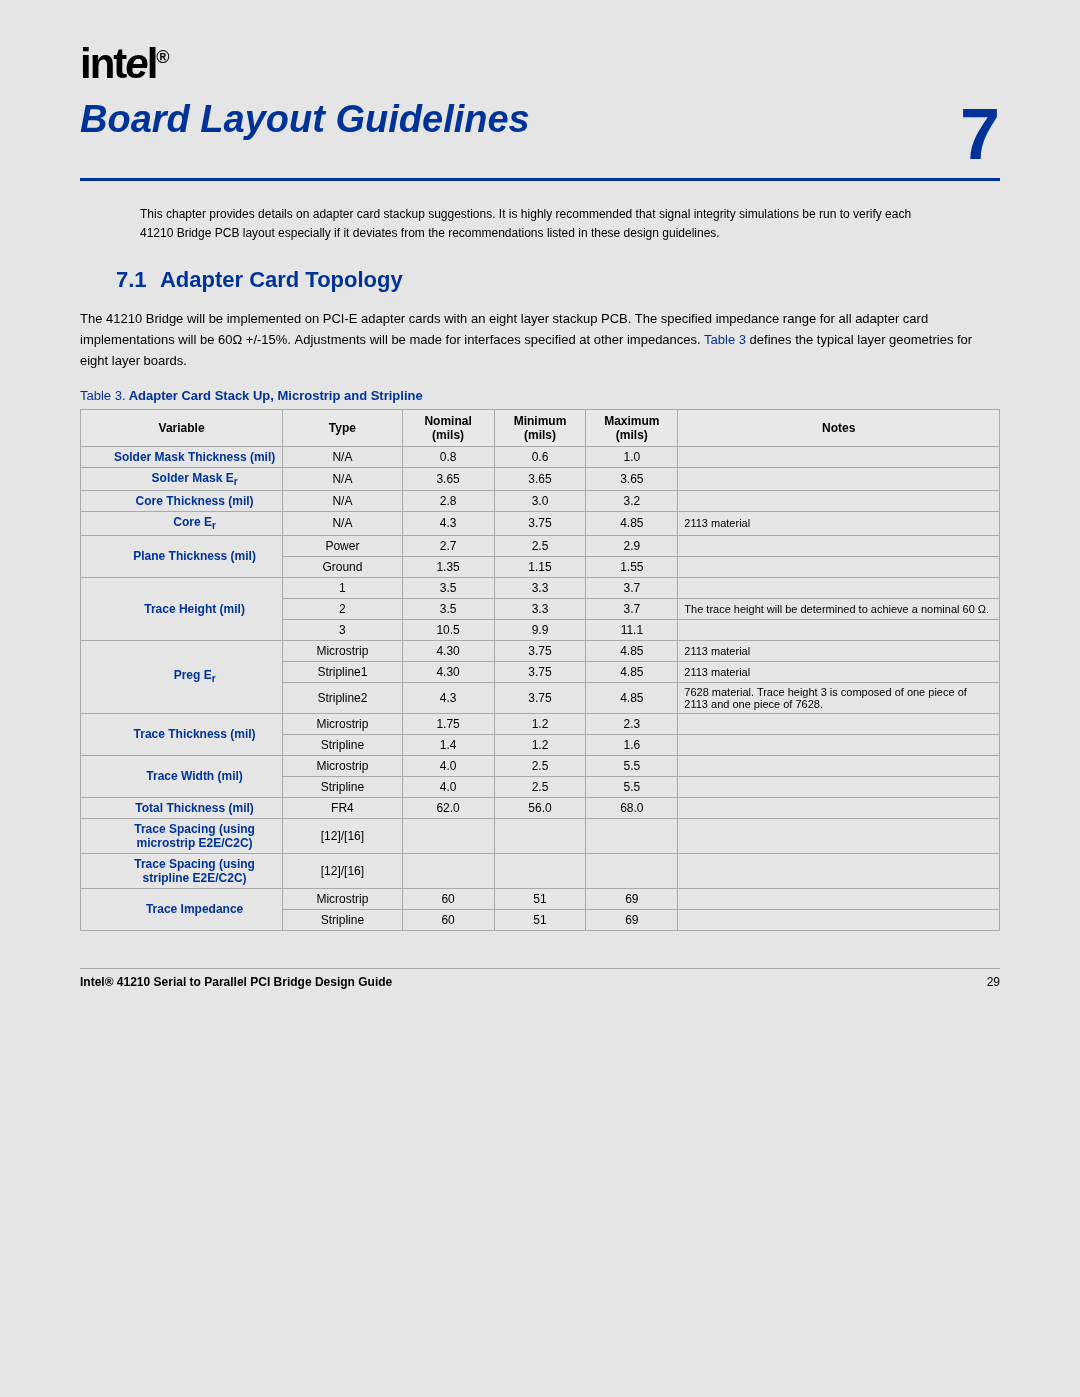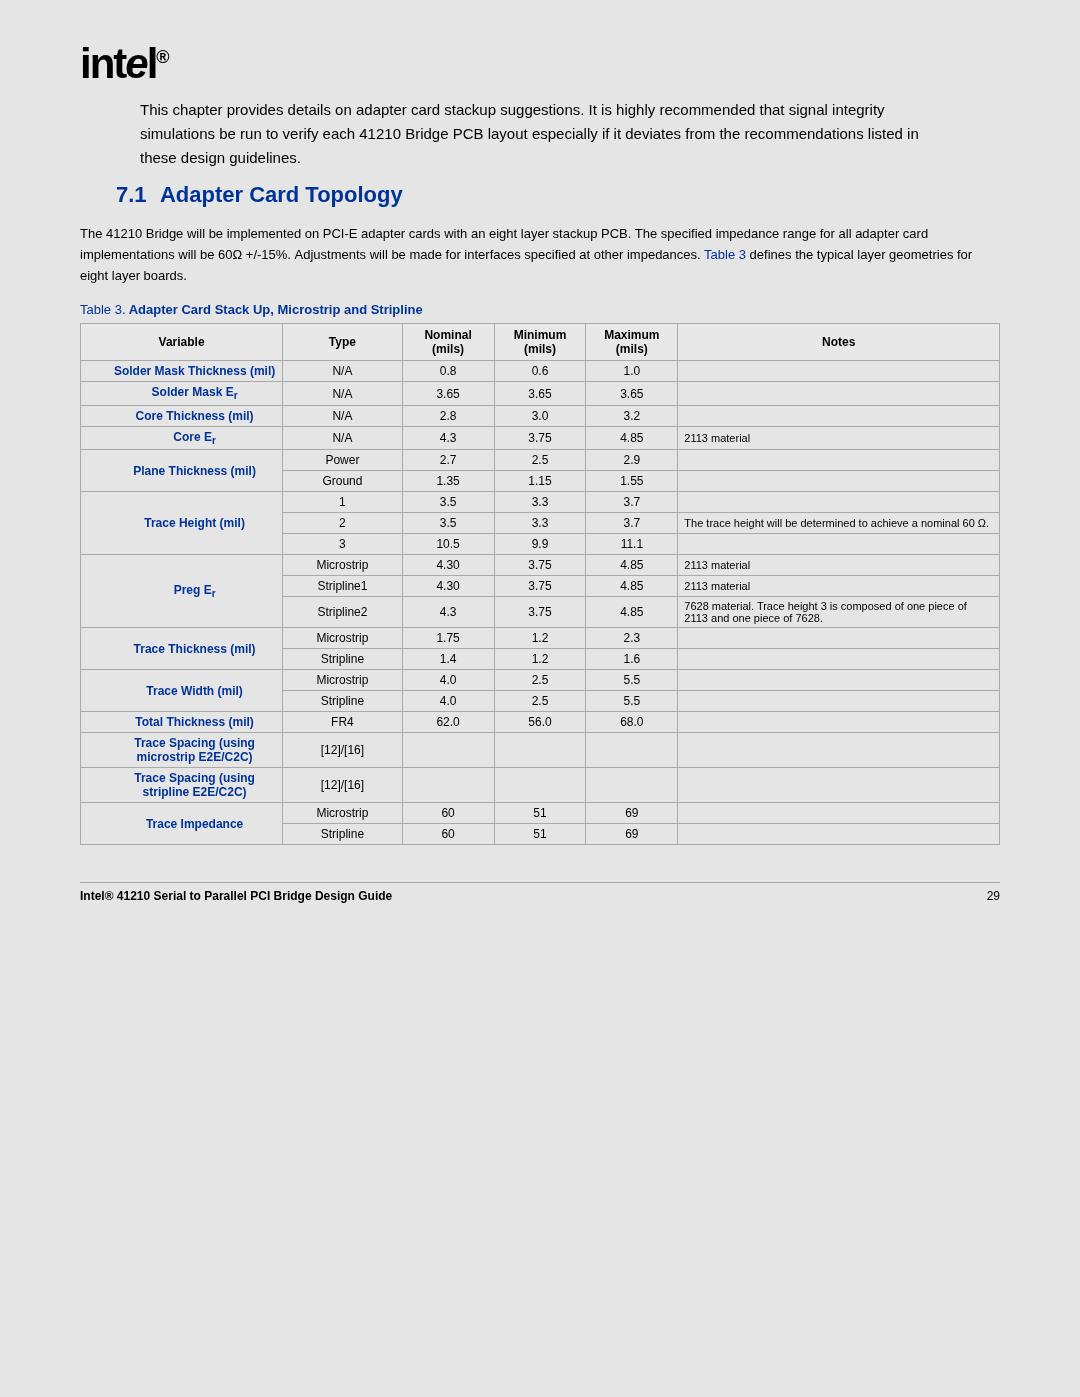--- a/index.html
+++ b/index.html
@@ -50,23 +50,23 @@
       font-family: Arial, sans-serif;
     }
     .chapter-number {
       font-size: 72px;
       font-weight: bold;
       color: #003399;
       line-height: 1;
       font-family: Arial, sans-serif;
     }
     .intro-text {
-      font-size: 15px;
+      font-size: 12px;
       line-height: 1.6;
-      margin: 0 60px 12px 60px;
+      margin: 0 60px 24px 60px;
       color: #000;
     }
     .section-title {
       font-size: 22px;
       font-weight: bold;
       color: #003399;
       margin-bottom: 16px;
       font-family: Arial, sans-serif;
       margin-left: 36px;
     }
@@ -151,20 +151,24 @@
 <body>
 
 <div class="page">
 
   <div class="header-logo">
     <div class="intel-logo">
       int<span style="font-style:italic;">e</span>l<span class="intel-r">®</span>
     </div>
   </div>
 
+  <div class="chapter-header">
+    <div class="chapter-title">Board Layout Guidelines</div>
+    <div class="chapter-number">7</div>
+  </div>
 
   <p class="intro-text">This chapter provides details on adapter card stackup suggestions. It is highly recommended that signal integrity simulations be run to verify each 41210 Bridge PCB layout especially if it deviates from the recommendations listed in these design guidelines.</p>
 
   <div>
     <h2 class="section-title">
       <span class="section-number">7.1</span>
       <span>Adapter Card Topology</span>
     </h2>
     <p class="section-body">
       <span>The 41210 Bridge will be implemented on PCI-E adapter cards with an eight layer stackup PCB. The specified impedance range for all adapter card implementations will be 60Ω +/-15%. Adjustments will be made for interfaces specified at other impedances.</span>

